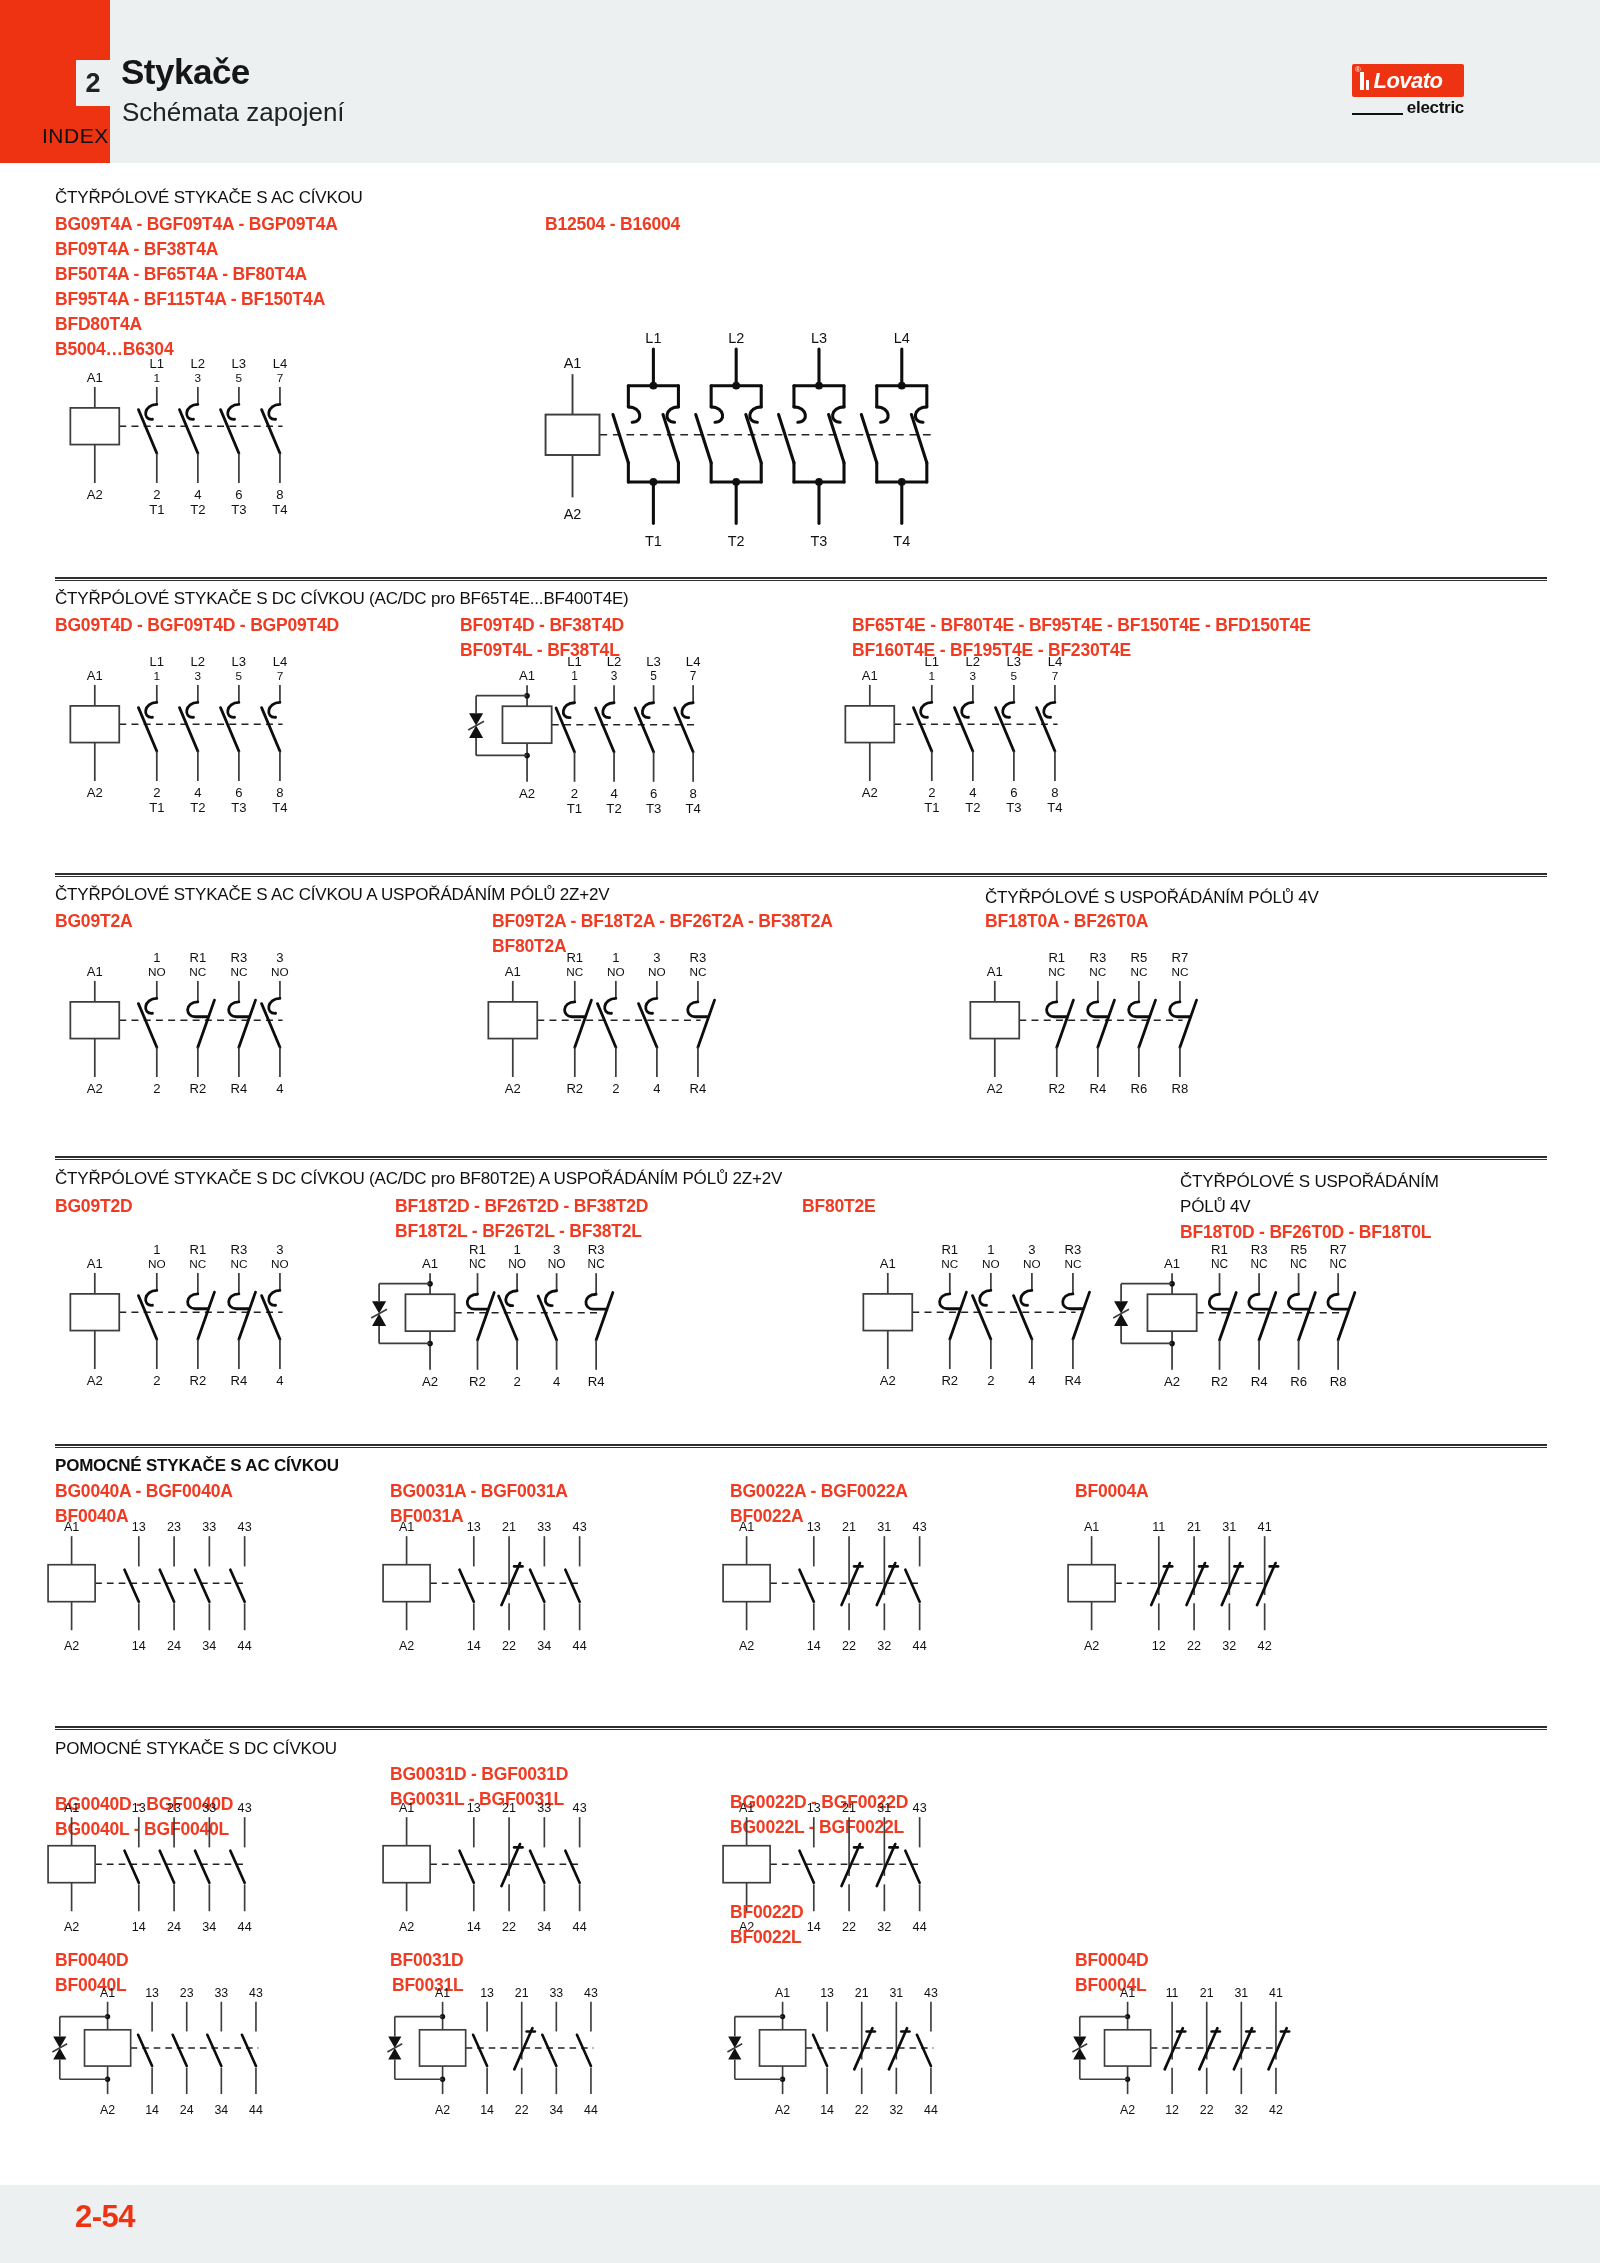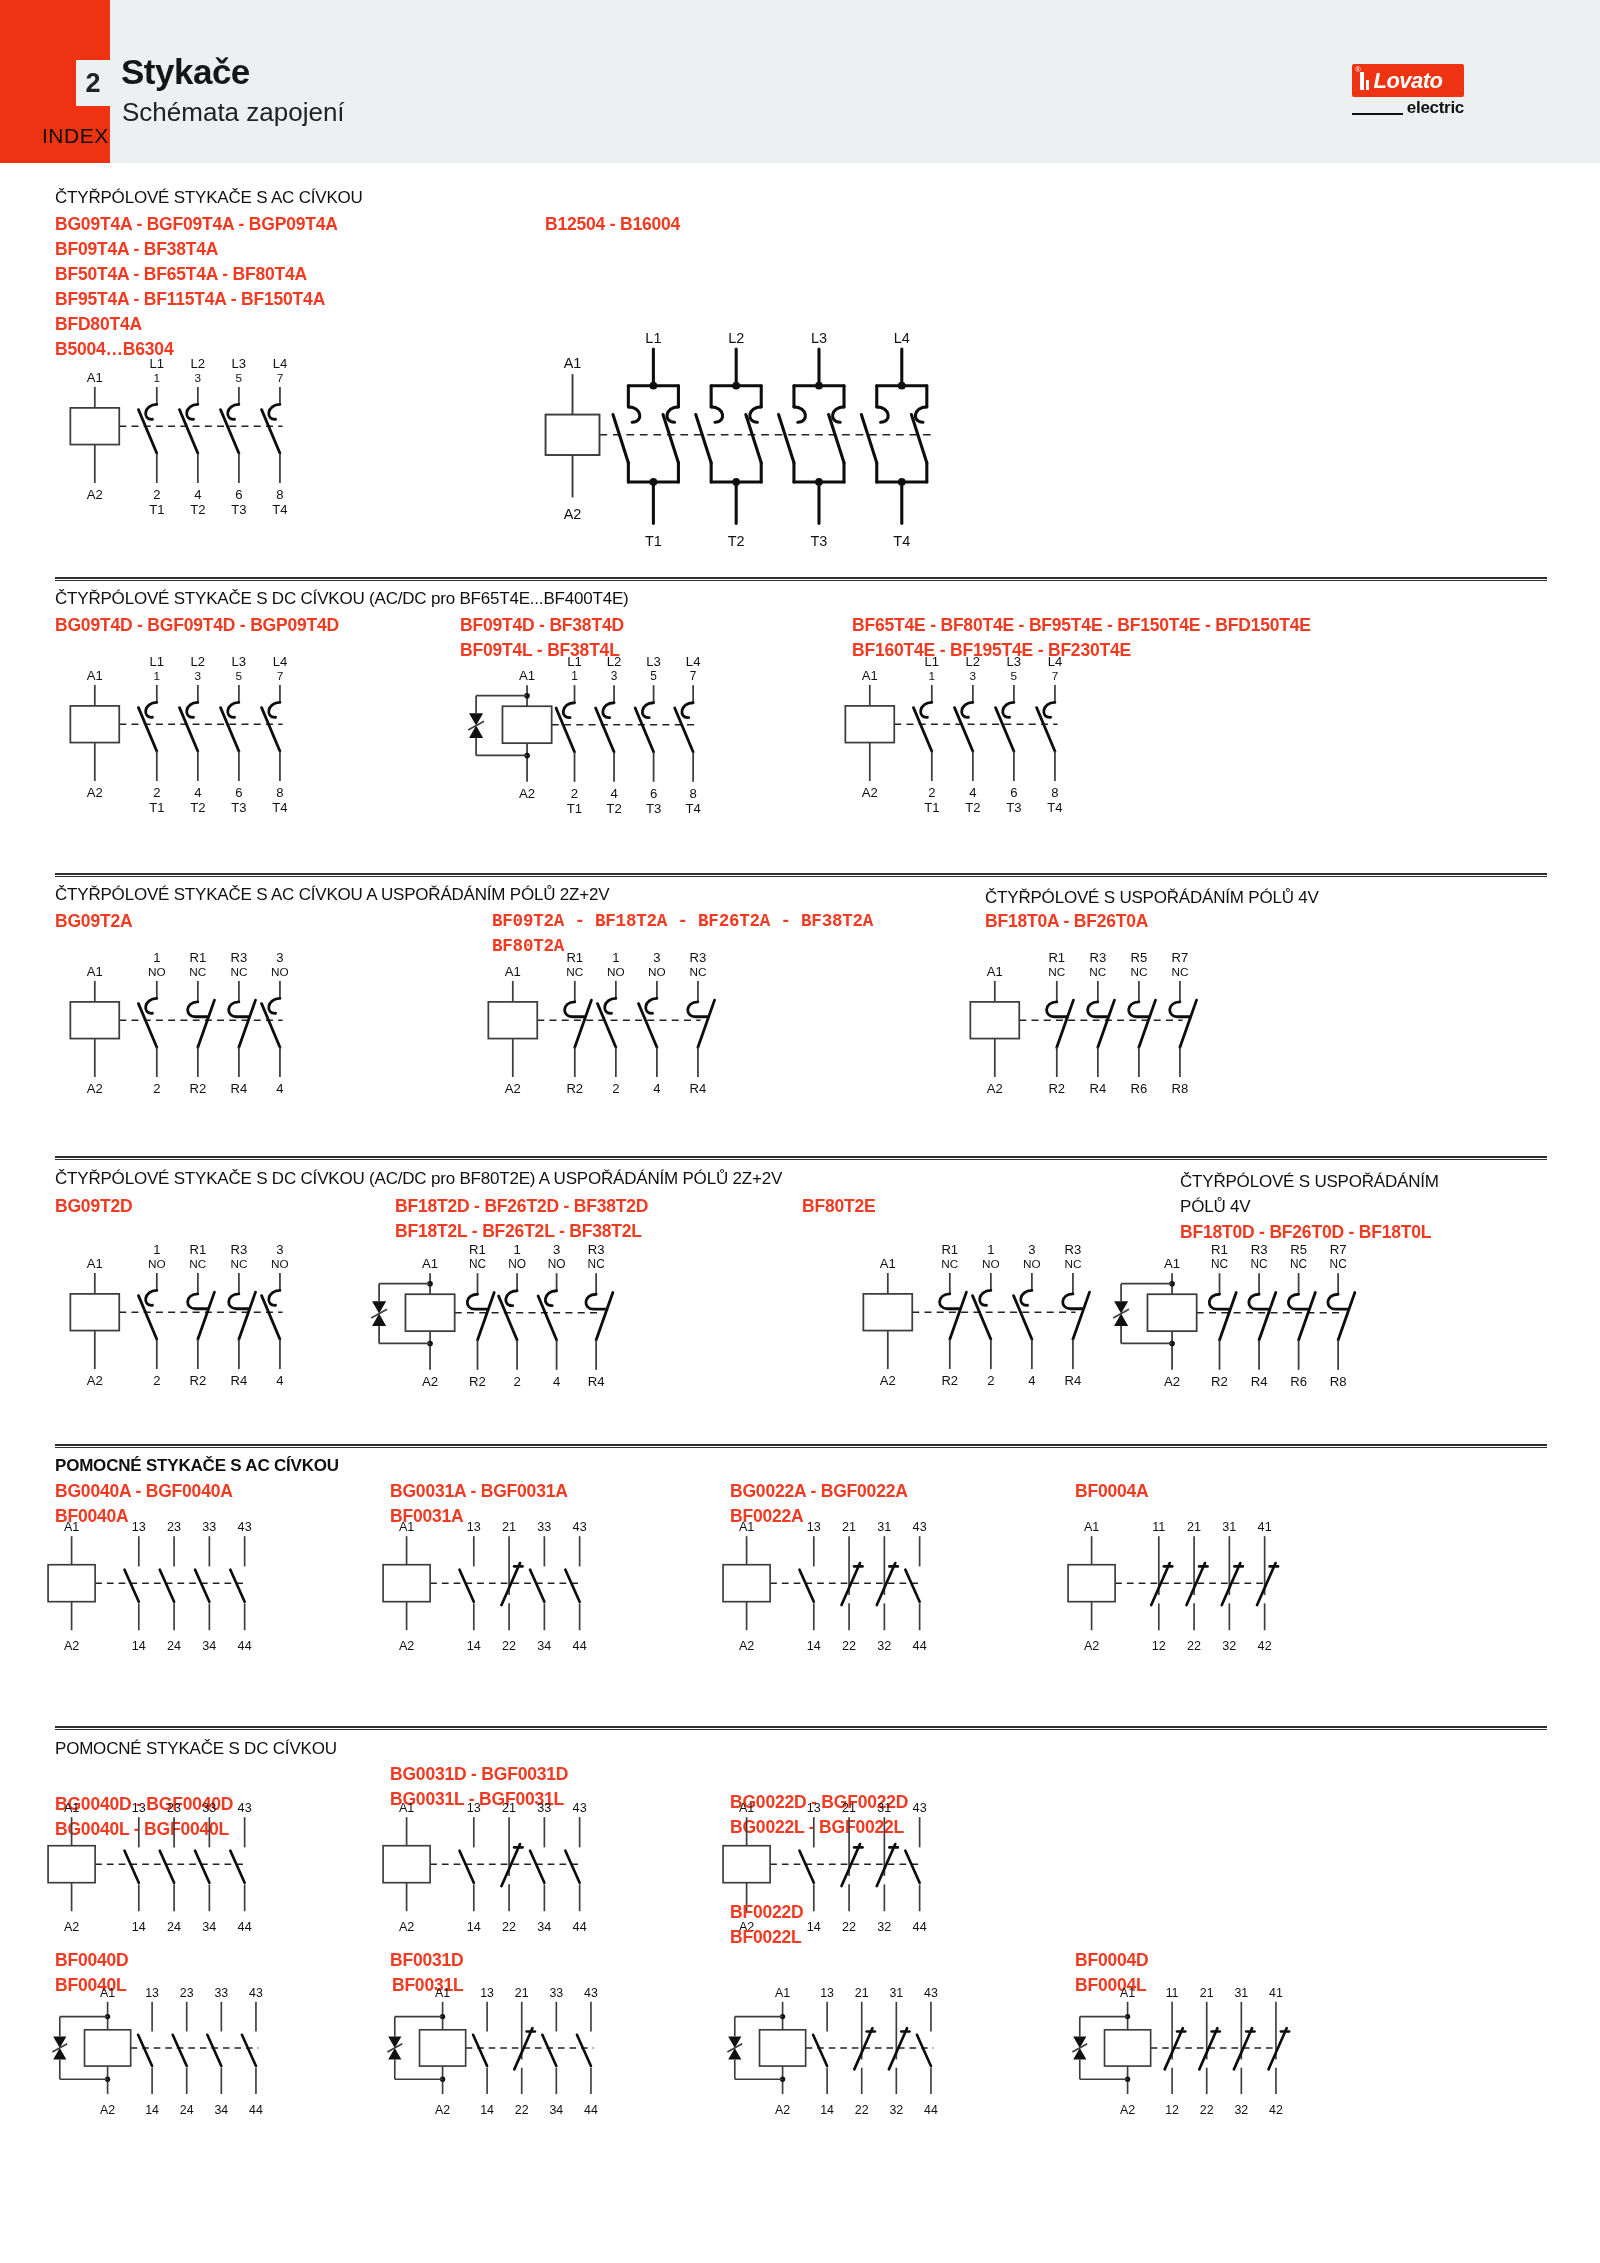--- a/index.html
+++ b/index.html
@@ -406,21 +406,21 @@
           <text x="214" y="168" font-size="15" text-anchor="middle" class="lbl">R4</text>
           <text x="261" y="18" font-size="15" text-anchor="middle" class="lbl">3</text>
           <text x="261" y="34" font-size="13.5" text-anchor="middle" class="lbl">NO</text>
           <line x1="261" y1="40" x2="261" y2="60" class="ln"></line>
           <path d="M261,60 C 246,60 244,78 256,77" class="arm"></path>
           <line x1="240" y1="66" x2="261" y2="116" class="arm"></line>
           <line x1="261" y1="116" x2="261" y2="150" class="ln"></line>
           <text x="261" y="168" font-size="15" text-anchor="middle" class="lbl">4</text>
         </svg>
       </div>
-      <div class="models" style="left: 492px; top: 909px; font-family: Liberation Mono, monospace;">
+      <div class="models" style="left: 492px; top: 909px;">
         <div>BF09T2A - BF18T2A - BF26T2A - BF38T2A</div>
         <div>BF80T2A</div>
       </div>
       <div class="diag" style="left: 470px; top: 946px; width: 262px;">
         <svg viewBox="0 0 300 200" style="width: 100%;">
           <line x1="77" y1="85" x2="264" y2="85" class="dash"></line>
           <text x="49" y="34" font-size="15" text-anchor="middle" class="lbl">A1</text>
           <line x1="49" y1="40" x2="49" y2="64" class="ln"></line>
           <rect x="21" y="64" width="56" height="42" class="coil"></rect>
           <line x1="49" y1="106" x2="49" y2="150" class="ln"></line>
@@ -1104,14 +1104,17 @@
           <text x="262" y="18" font-size="15" text-anchor="middle" class="lbl">41</text>
           <line x1="262" y1="24" x2="262" y2="94" class="ln"></line>
           <line x1="253" y1="106" x2="275" y2="56" class="arm"></line>
           <line x1="268" y1="60" x2="278" y2="60" class="arm"></line>
           <line x1="262" y1="104" x2="262" y2="136" class="ln"></line>
           <text x="262" y="160" font-size="15" text-anchor="middle" class="lbl">42</text>
         </svg>
       </div>
     </main>
 
+  <div class="bottom-strip">
+    <div class="page-num">2-54</div>
+  </div>
 
 </div>
 
 </body></html>

